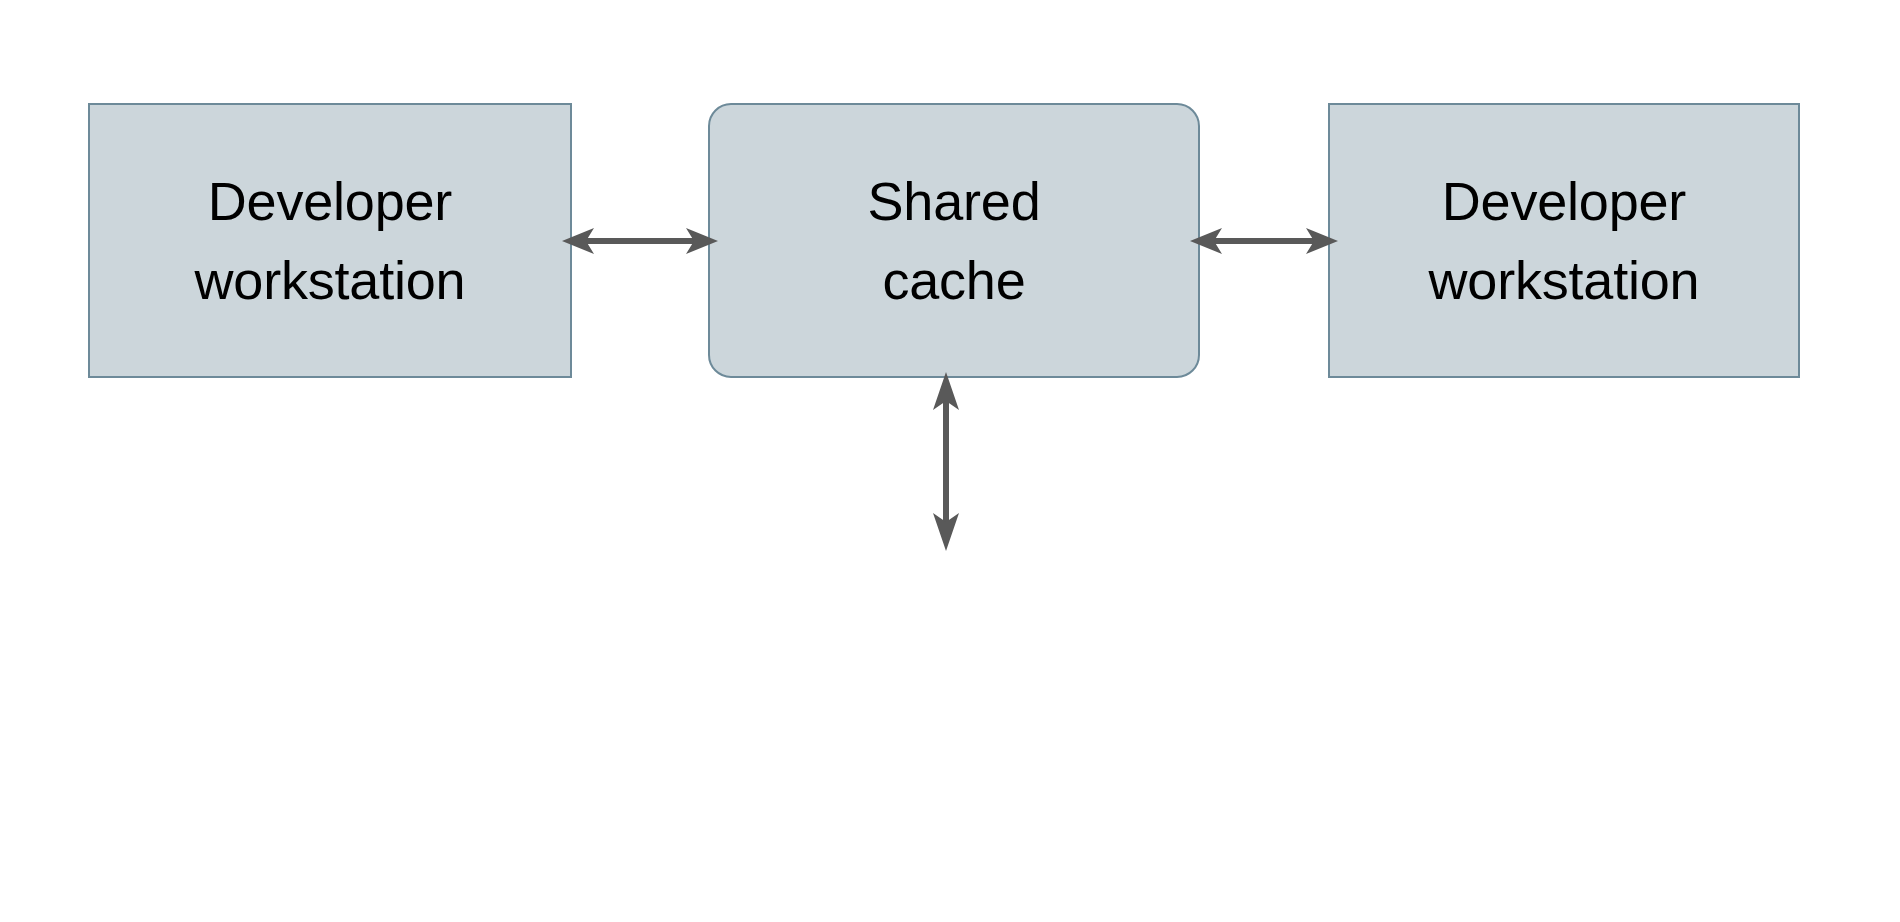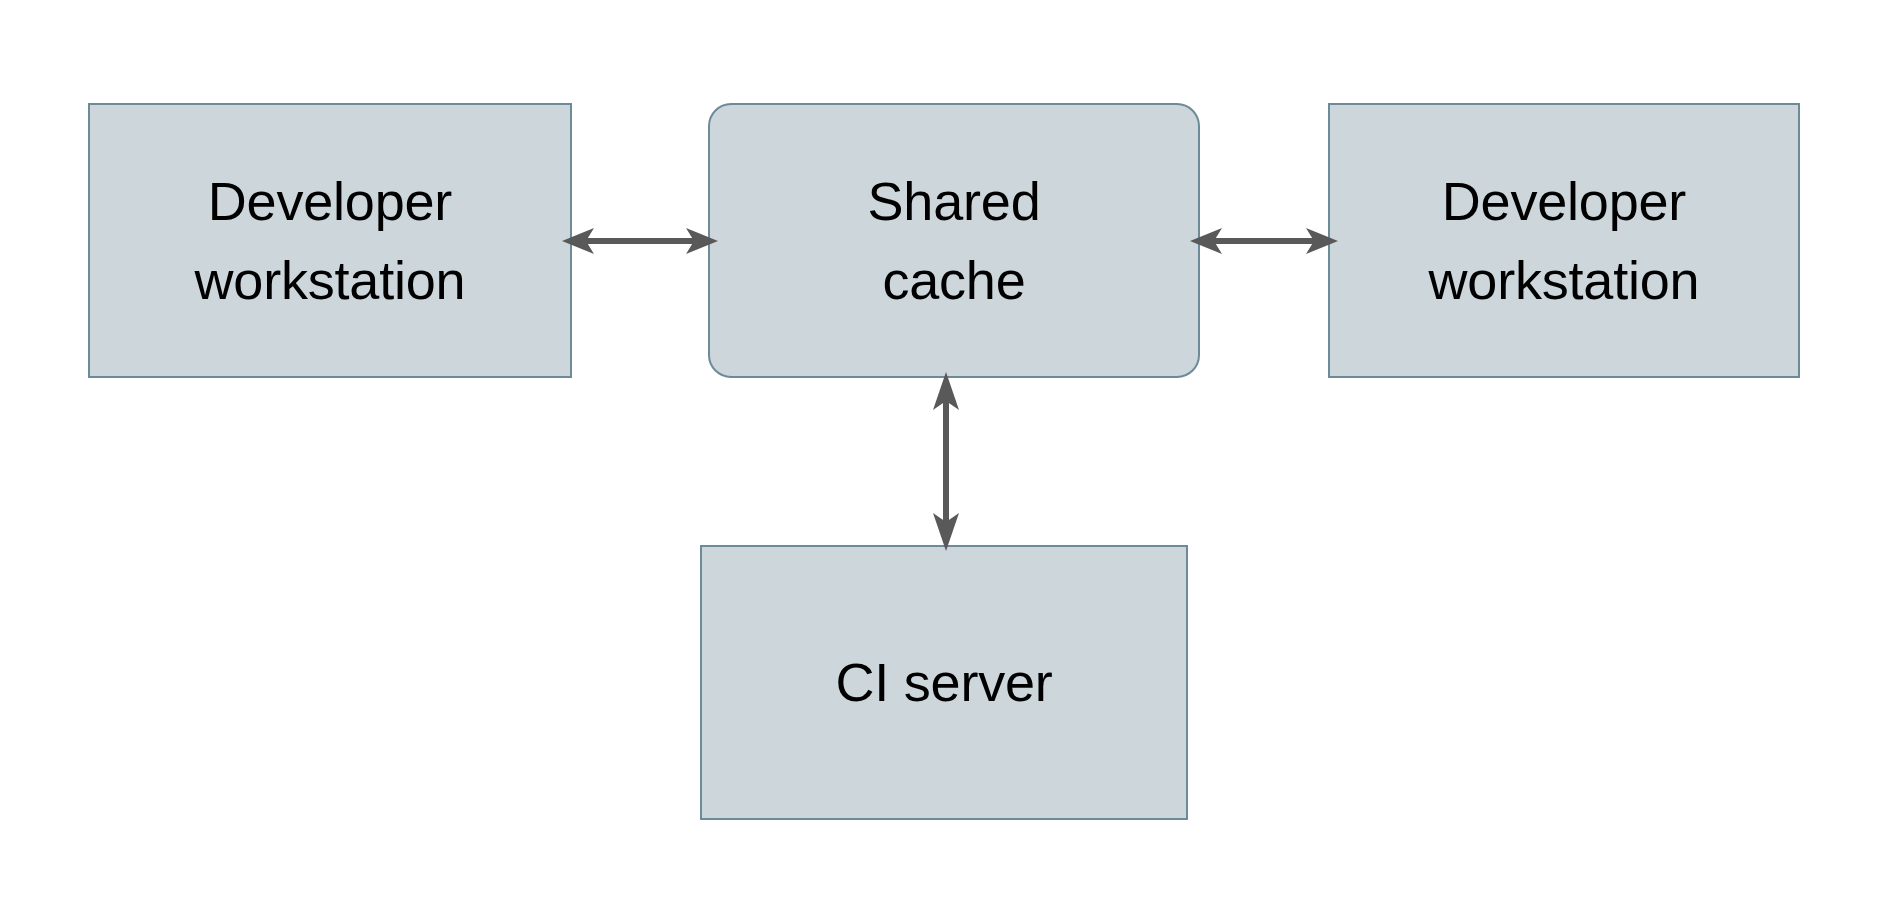--- a/index.html
+++ b/index.html
@@ -69,23 +69,20 @@
   <div class="node-box" id="node-shared">
     <span class="node-label">Shared
 cache</span>
   </div>
 
   <div class="node-box" id="node-dev-right">
     <span class="node-label">Developer
 workstation</span>
   </div>
 
-  <div class="node-box" id="node-ci">
-    <span class="node-label">CI server</span>
-  </div>
 
   <svg class="edge-svg" id="edge-left-shared" viewBox="0 0 160 62" width="160" height="62">
     <g>
       <line x1="24" y1="31" x2="136" y2="31" stroke="#595959" stroke-width="6"></line>
       <path d="M 2 31 L 34 18 L 26 31 L 34 44 Z" fill="#595959"></path>
       <path d="M 158 31 L 126 18 L 134 31 L 126 44 Z" fill="#595959"></path>
     </g>
   </svg>
 
   <svg class="edge-svg" id="edge-shared-right" viewBox="0 0 152 62" width="152" height="62">

